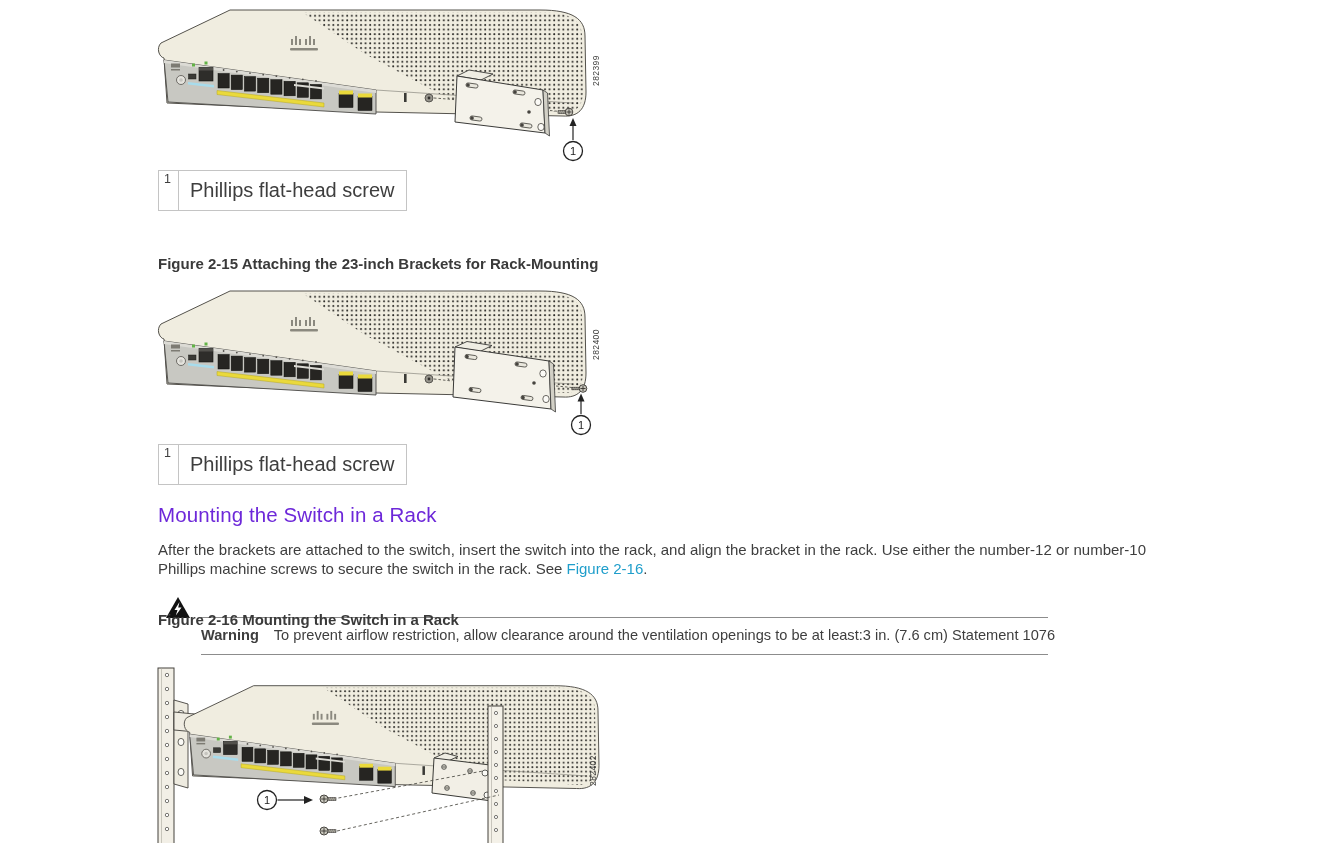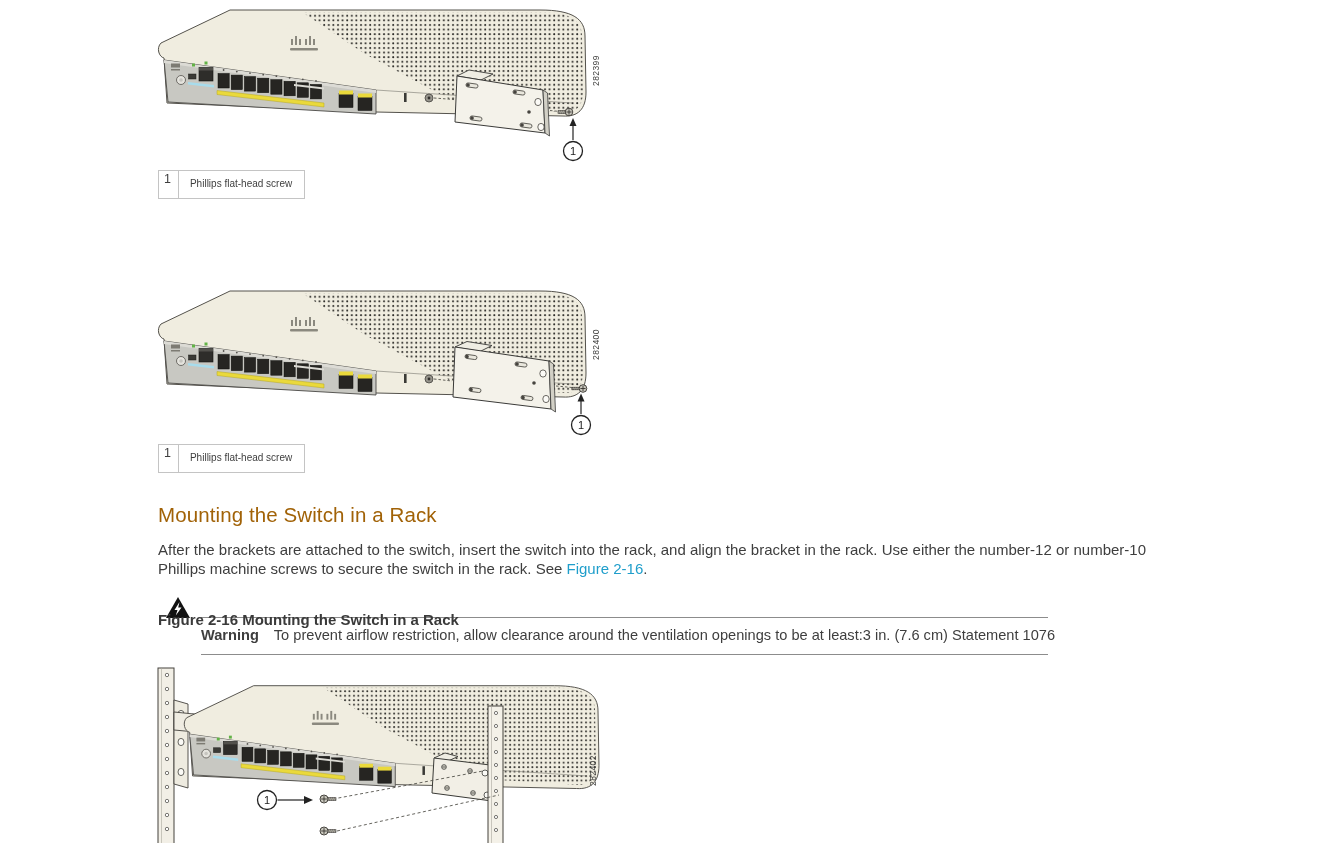--- a/index.html
+++ b/index.html
@@ -5,25 +5,25 @@
   * { box-sizing: border-box; }
   html,body { margin:0; padding:0; background:#fff; }
   #page {
     position:relative; width:1339px; height:843px; background:#ffffff;
     overflow:hidden; font-family:"Liberation Sans", sans-serif; color:#3e3e3e;
   }
   .figsvg { position:absolute; }
   .legend { position:absolute; border-collapse:collapse; background:#fff; }
   .legend td { border:1px solid #c4c4c4; color:#3e3e3e; }
   td.k { font-size:12.5px; vertical-align:top; padding:2px 7px 2px 5px; line-height:1.1; }
-  td.v { font-size:10px; padding:7px 12px 8px 11px; line-height:1.2; }
+  td.v { font-size:20px; padding:7px 12px 8px 11px; line-height:1.2; }
   .para { position:absolute; font-size:15px; color:#3e3e3e; line-height:19px; margin:0; }
   a.doclink { color:#1f9ecb; text-decoration:none; cursor:pointer; }
   .figcap { position:absolute; font-size:15px; font-weight:bold; color:#3a3a3a; margin:0; }
-  .section-h { position:absolute; font-size:20.5px; font-weight:400; color:#a16207; margin:0; letter-spacing:0.1px; }
+  .section-h { position:absolute; font-size:20.5px; font-weight:400; color:#6d28d9; margin:0; letter-spacing:0.1px; }
   .warnrow { position:absolute; left:201px; top:617px; width:847px;
     border-top:1px solid #8c8c8c; border-bottom:1px solid #8c8c8c;
     padding:9px 0 11px; font-size:14.6px; color:#3e3e3e; white-space:nowrap; }
   .warnrow b { margin-right:15px; }
   .warnicon { position:absolute; left:165px; top:596px; width:26px; height:24px; }
   .artnum { font-size:8.5px; fill:#3e3e3c; letter-spacing:0.4px; }
   .callout-num { font-size:11px; fill:#222222; text-anchor:middle; }
 </style>
 </head>
 <body>
@@ -138,20 +138,21 @@
   <table class="legend" style="left:158px; top:170px;">
     <tbody>
         <tr>
       <td class="k">1</td>
       <td class="v">Phillips flat-head screw</td>
     </tr>
   </tbody>
     </table>
 
 
+  <p class="figcap" style="left:158px; top:255px;">Figure 2-15 Attaching the 23-inch Brackets for Rack-Mounting</p>
 
   <svg class="figsvg" style="left:152px; top:281px;" width="460" height="168" viewBox="0 0 460 168">
     <defs>
       <pattern id="vent2" width="4.6" height="4.6" patternUnits="userSpaceOnUse">
         <circle cx="2" cy="2" r="1" fill="#2e2d2a"></circle>
       </pattern>
     </defs>
     <g>
       <path d="M12,58 C7,57 4,48 9,43 L78,10 L388,10 C421,10 433,19 433,36 L434,92 C434,109 426,117 411,116 L224,112 L15,103 Z" fill="#f0ede0" stroke="#54524c" stroke-width="1" stroke-linejoin="round"></path>
       <path d="M150,12 L388,12 C418,12 430,20 430,36 L431,92 C431,106 424,113 412,112 L310,106 L213,54 Z" fill="url(#vent2)"></path>

